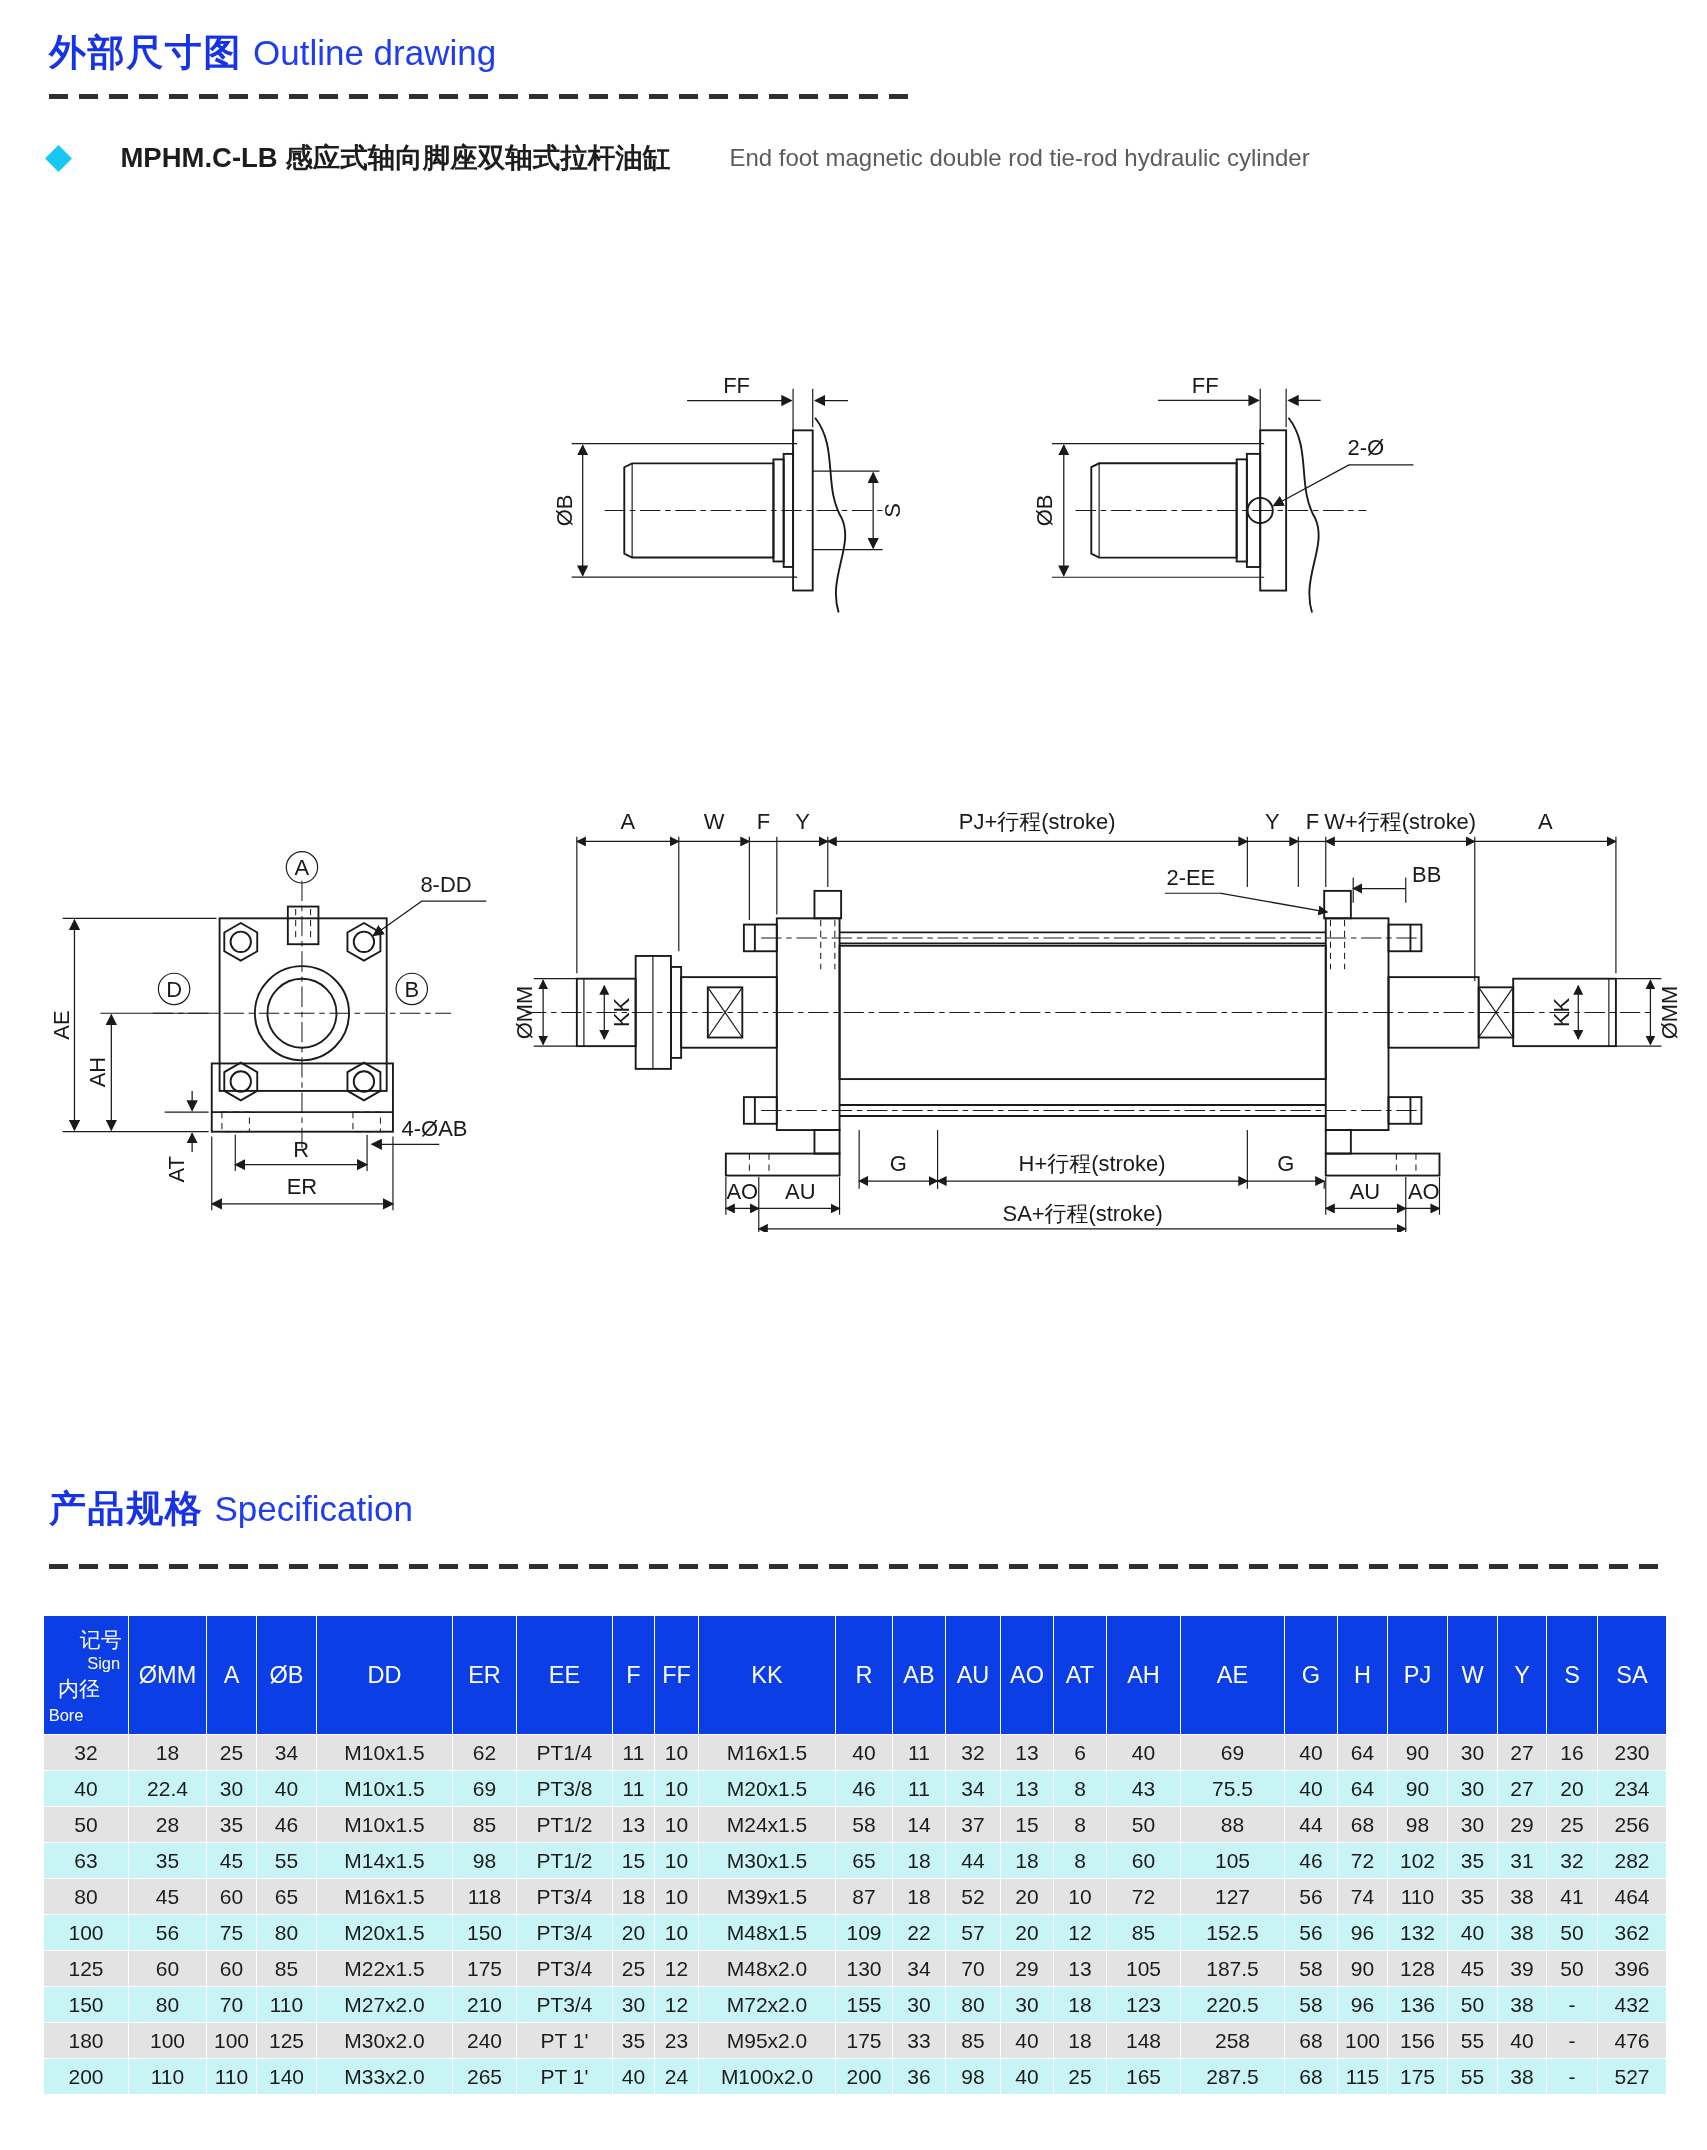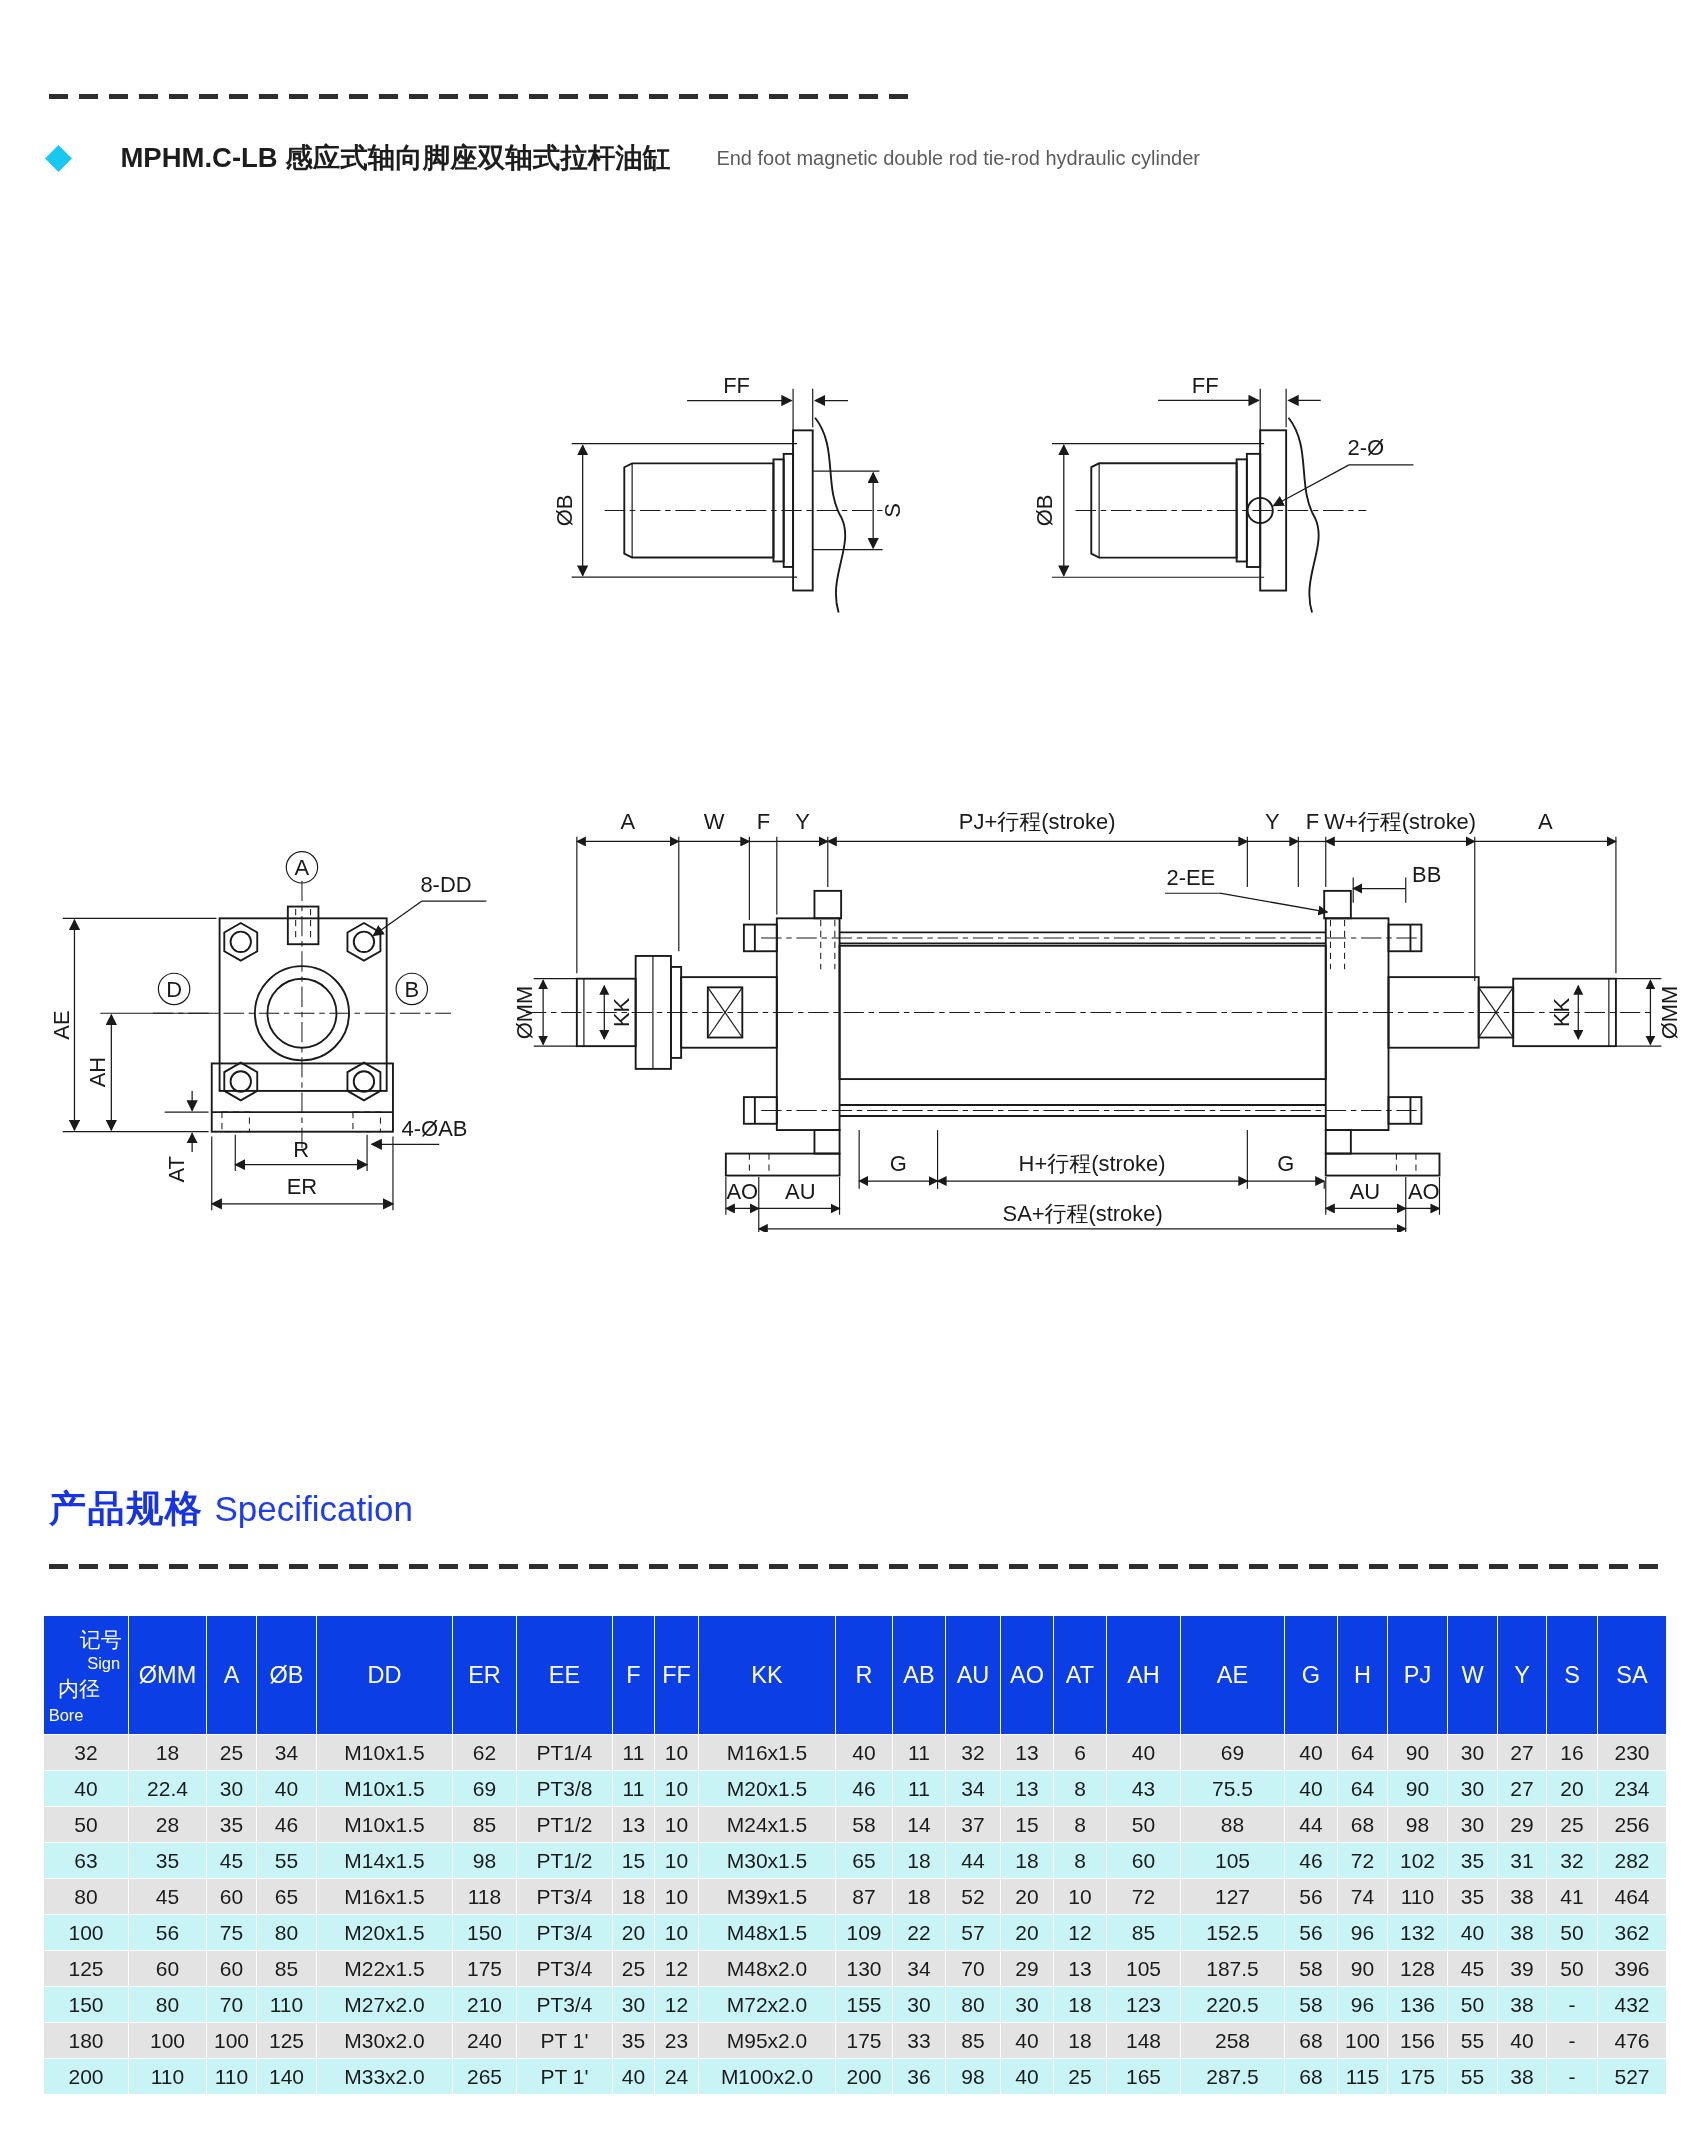--- a/index.html
+++ b/index.html
@@ -8,21 +8,21 @@
   
   .sec-title{position:absolute;left:49px;white-space:nowrap;}
   .t-zh{font-size:37px;font-weight:900;color:#1733e8;letter-spacing:1.6px;}
   .t-en{font-size:35px;font-weight:500;color:#1f3cee;margin-left:11px;}
   .dash-line{position:absolute;height:4.7px;
       background:repeating-linear-gradient(90deg,#2f2f2f 0 19px,transparent 19px 30px);}
   
   .bullet-row{position:absolute;left:49px;top:140px;display:flex;align-items:center;white-space:nowrap;gap:32px;}
   .diamond{width:19px;height:19px;background:#17c8f2;transform:rotate(45deg);margin-right:20.4px;flex:0 0 auto;}
   .b-zh{font-size:27.5px;font-weight:600;color:#1d1d1d;}
-  .b-en{font-size:20px;font-weight:400;color:#5c5c5c;margin-left:14px;text-align:right;}
+  .b-en{font-size:24px;font-weight:400;color:#5c5c5c;margin-left:27px;text-align:right;}
   
   .drw{position:absolute;}
   .obj{stroke:#1a1a1a;stroke-width:2.4;fill:none;}
   .thin{stroke:#1a1a1a;stroke-width:1.5;fill:none;}
   .dim{stroke:#1a1a1a;stroke-width:1.6;fill:none;}
   .cl{stroke:#1a1a1a;stroke-width:1.3;fill:none;stroke-dasharray:26 6 7 6;}
   .hid{stroke:#1a1a1a;stroke-width:1.3;fill:none;stroke-dasharray:8 6;}
   .lbl{font-family:"Liberation Sans","DejaVu Sans",sans-serif;font-size:28px;fill:#1a1a1a;}
   .lblm{text-anchor:middle;}
   
@@ -38,20 +38,23 @@
   .c-sign-zh{right:6.3px;top:12.6px;font-size:21px;}
   .c-sign-en{right:7.8px;top:39px;font-size:16.5px;}
   .c-bore-zh{left:14px;bottom:35px;font-size:21px;}
   .c-bore-en{left:4.7px;bottom:11px;font-size:16.5px;}
 </style>
 </head>
 <body>
 
 <div class="page">
 
+  <div class="sec-title" style="top:28px;">
+    <span class="t-zh">外部尺寸图</span><span class="t-en">Outline drawing</span>
+  </div>
   <div class="dash-line" style="left:49px;top:94px;width:863px;"></div>
 
   <div class="bullet-row">
     <span class="diamond"></span>
     <span class="b-zh">MPHM.C-LB 感应式轴向脚座双轴式拉杆油缸</span>
     <span class="b-en">End foot magnetic double rod tie-rod hydraulic cylinder</span>
   </div>
 
   <svg class="drw" style="left:534px;top:369px;" width="369" height="275" viewBox="0 0 470 350">
     <defs>

